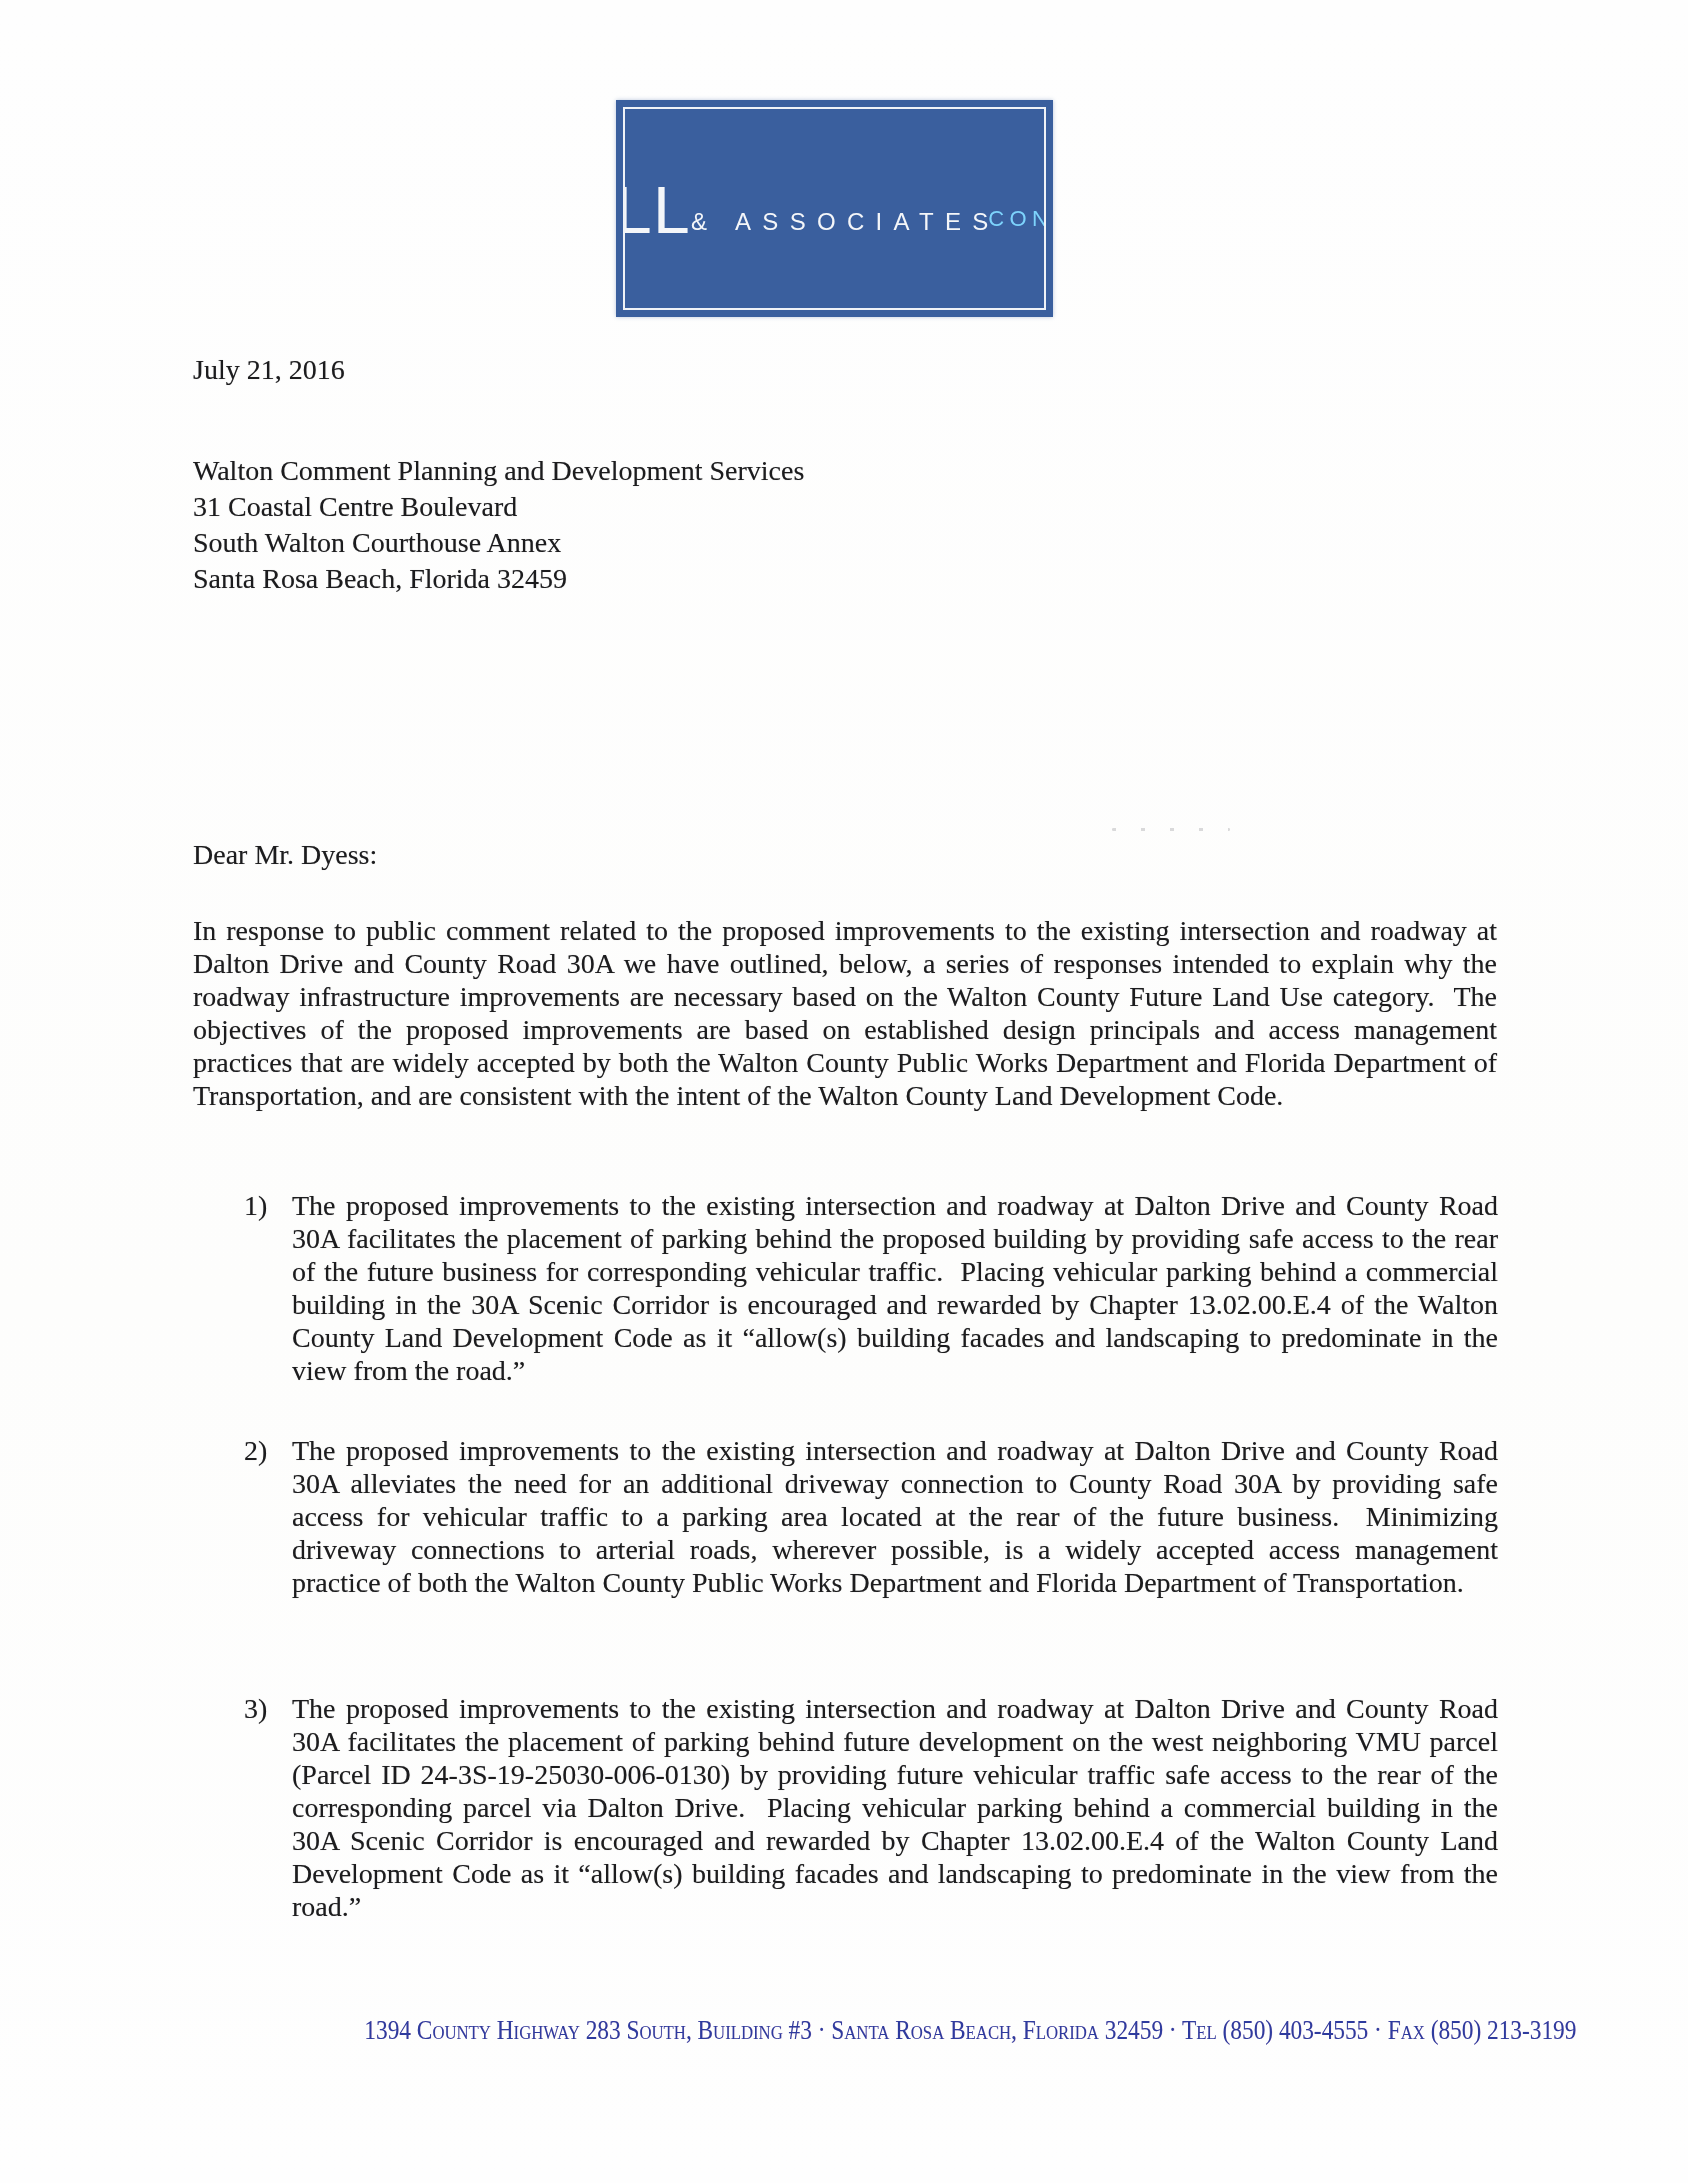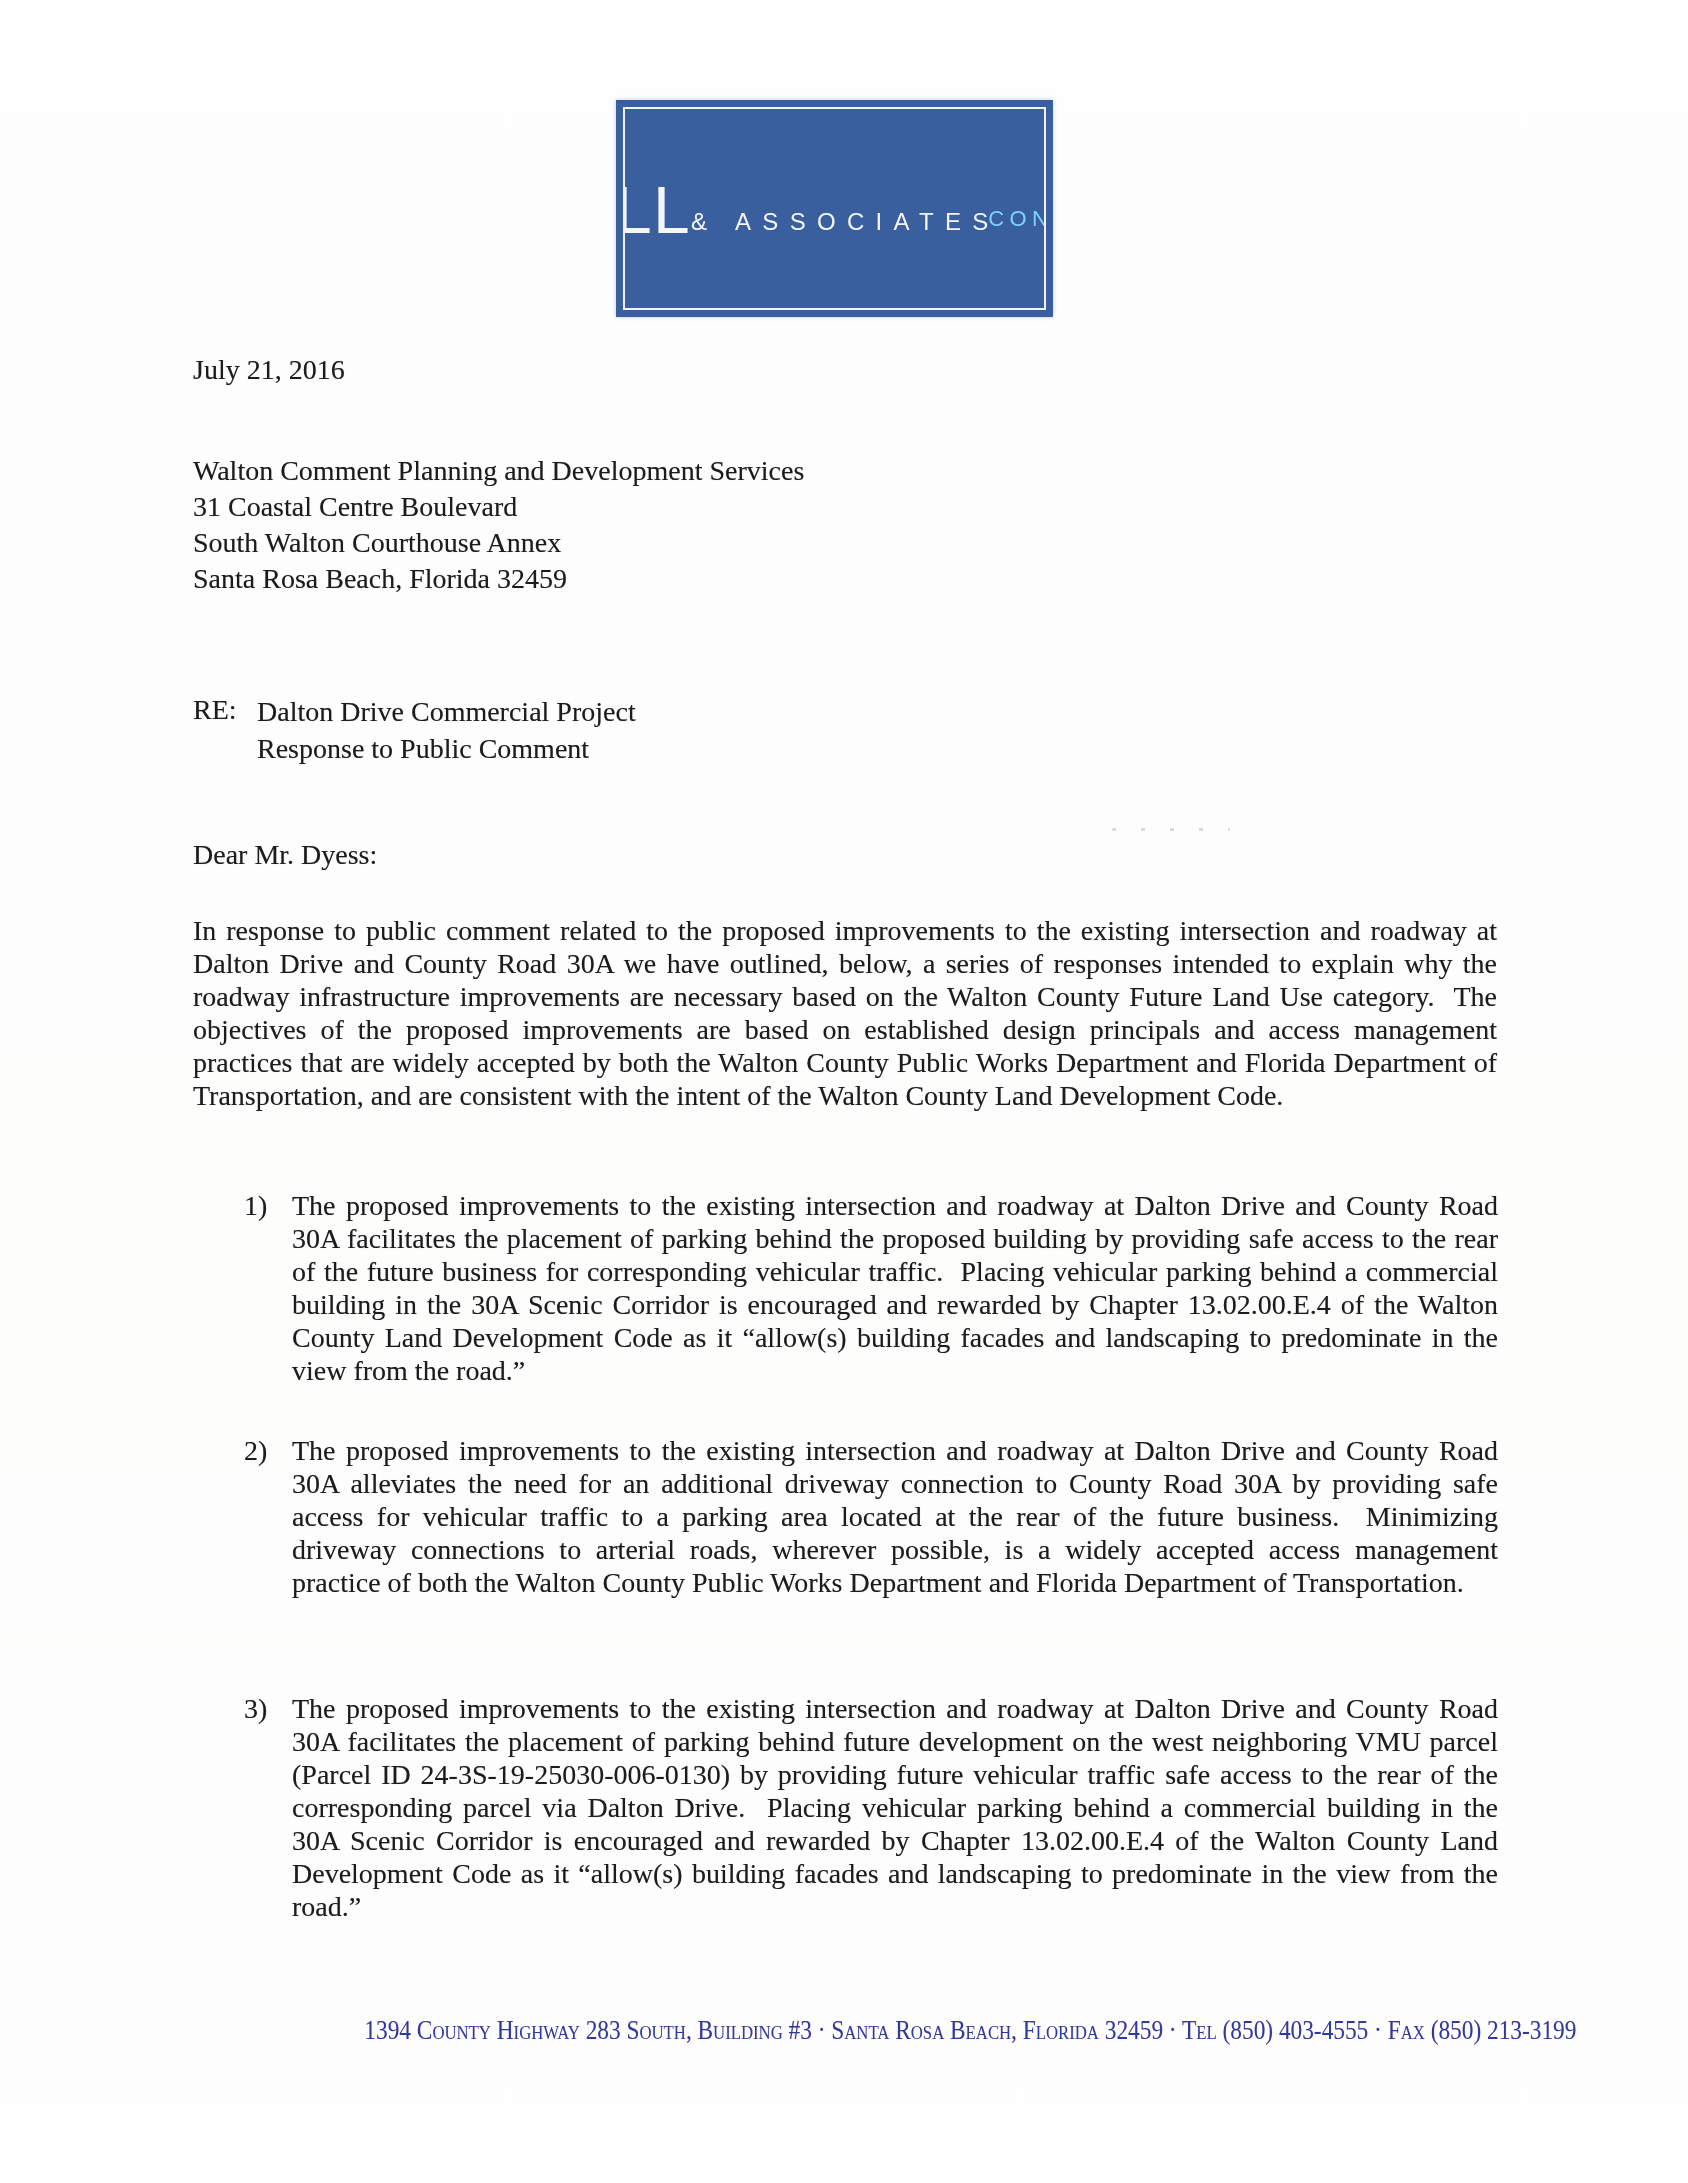--- a/index.html
+++ b/index.html
@@ -167,27 +167,20 @@
 
   <div class="date bodytext">July 21, 2016</div>
 
   <div class="recipient bodytext">
     <div>Walton Comment Planning and Development Services</div>
     <div>31 Coastal Centre Boulevard</div>
     <div>South Walton Courthouse Annex</div>
     <div>Santa Rosa Beach, Florida 32459</div>
   </div>
 
-  <div class="re bodytext">
-    <div class="re-label">RE:</div>
-    <div class="re-lines">
-      <div>Dalton Drive Commercial Project</div>
-      <div>Response to Public Comment</div>
-    </div>
-  </div>
 
   <div class="salutation bodytext">Dear Mr. Dyess:</div>
 
   <div class="pencil"></div>
 
   <div class="intro bodytext">In response to public comment related to the proposed improvements to the existing intersection and roadway at Dalton Drive and County Road 30A we have outlined, below, a series of responses intended to explain why the roadway infrastructure improvements are necessary based on the Walton County Future Land Use category.&nbsp; The objectives of the proposed improvements are based on established design principals and access management practices that are widely accepted by both the Walton County Public Works Department and Florida Department of Transportation, and are consistent with the intent of the Walton County Land Development Code.</div>
 
   <div class="item item1 bodytext">
     <div class="num">1)</div>
     <div class="txt">The proposed improvements to the existing intersection and roadway at Dalton Drive and County Road 30A facilitates the placement of parking behind the proposed building by providing safe access to the rear of the future business for corresponding vehicular traffic.&nbsp; Placing vehicular parking behind a commercial building in the 30A Scenic Corridor is encouraged and rewarded by Chapter 13.02.00.E.4 of the Walton County Land Development Code as it “allow(s) building facades and landscaping to predominate in the view from the road.”</div>

